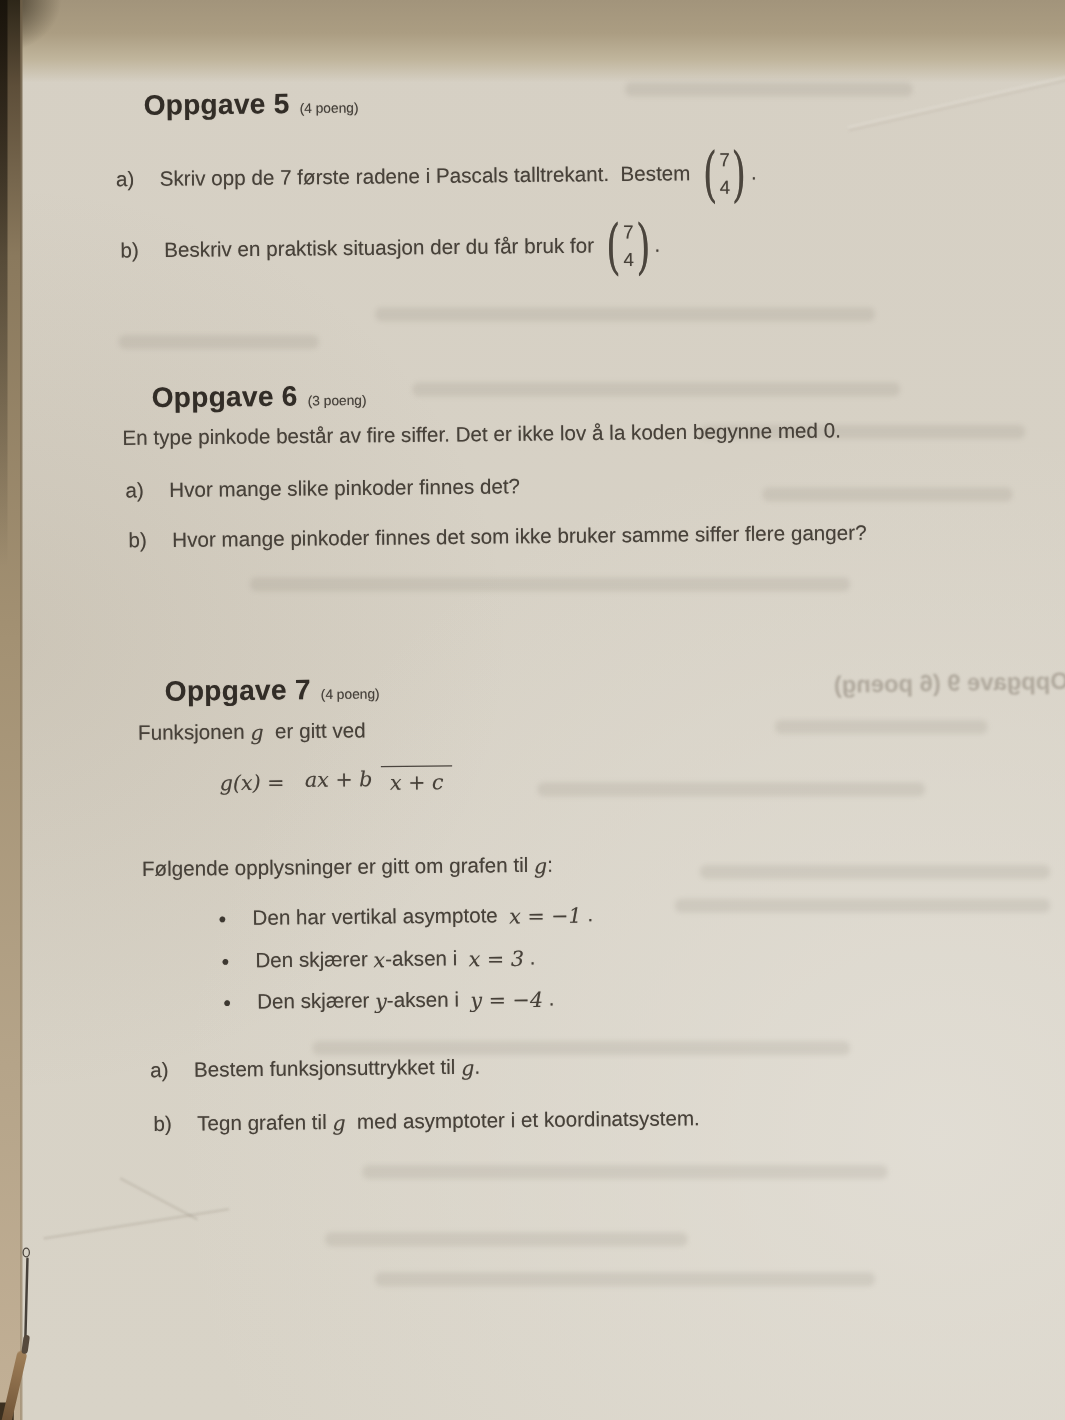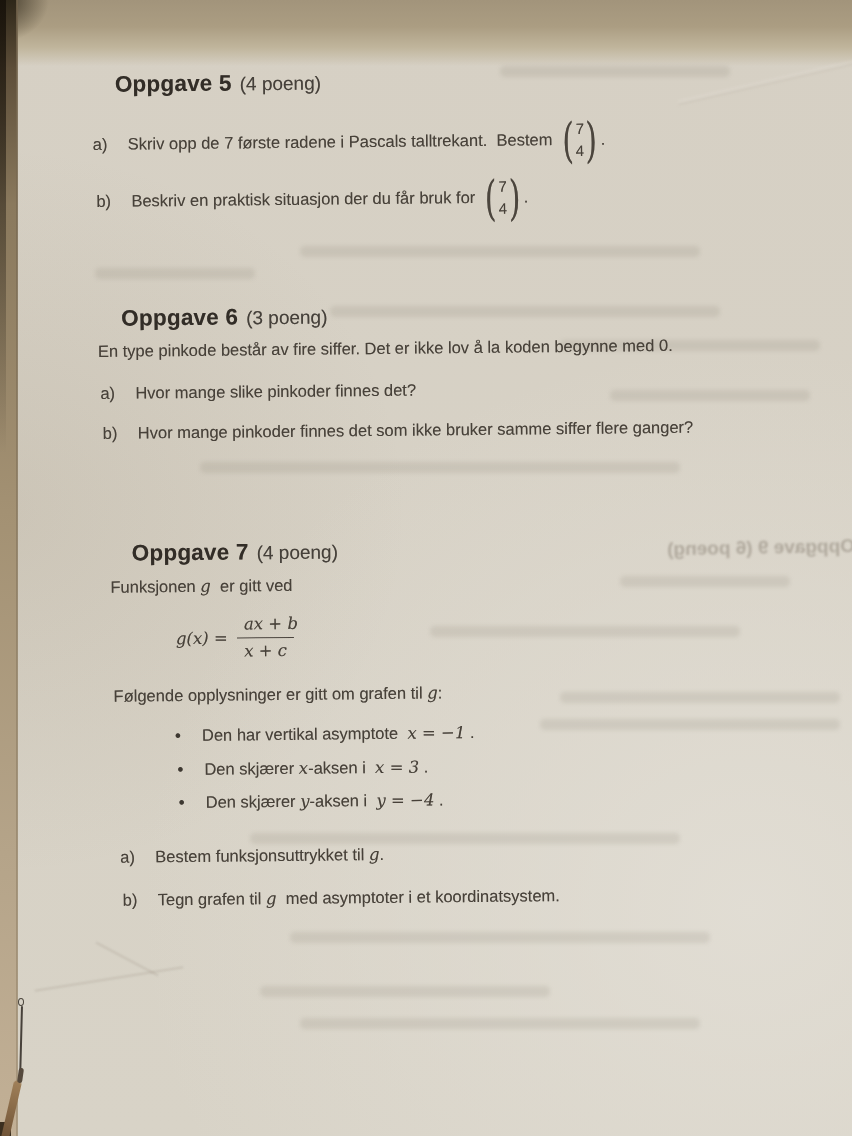--- a/index.html
+++ b/index.html
@@ -50,37 +50,37 @@
     transform:scaleX(-1) rotate(1deg); font-weight:bold; font-size:19px;
     color:rgba(104,95,81,0.38); filter:blur(0.9px); white-space:pre; }
 
   
   .content { position:absolute; left:0; top:0; width:852px; height:1136px;
     transform:rotate(-0.6deg); transform-origin:90px 70px;
     color:#474139; text-shadow:0 0 0.6px rgba(71,65,57,0.45); }
 
   .heading { position:absolute; white-space:pre; }
   .h-title { font-weight:bold; font-size:22.5px; color:#322d27; letter-spacing:0.2px; }
-  .h-points { font-size:19px; color:#45403a; margin-left:8px; }
+  .h-points { font-size:11px; color:#45403a; margin-left:8px; }
 
   .line { position:absolute; display:flex; align-items:center; white-space:pre;
     font-size:16.5px; line-height:1.3; }
   .lbl { display:inline-block; width:35px; flex:none; }
 
   .math { font-family:"DejaVu Serif","Liberation Serif",serif; font-style:italic; font-size:16.5px; }
 
   .binom { display:inline-flex; align-items:center; margin-left:2px; }
   .paren { font-family:"DejaVu Serif","Liberation Serif",serif; font-size:48px; font-weight:400;
     line-height:1; transform:scaleX(0.62); color:#4b453d; }
   .paren.l { margin-right:-4px; } .paren.r { margin-left:-4px; }
   .bcol { display:inline-flex; flex-direction:column; align-items:center;
     font-size:15px; line-height:1.45; padding:0 2px; }
 
   .formula { align-items:center; }
-  .frac { display:inline-flex; flex-direction:column; align-items:flex-start; margin-left:4px; }
+  .frac { display:inline-flex; flex-direction:row; align-items:flex-start; margin-left:4px; }
   .frac .num { padding:0 7px 3px; }
   .frac .den { border-top:1.4px solid #4a443e; padding:2px 7px 0; }
 
   .bullet-dot { display:inline-block; width:27px; flex:none; font-size:17px; color:#3d3831; }
 </style>
 </head>
 <body>
 
 <div class="photo">
 

